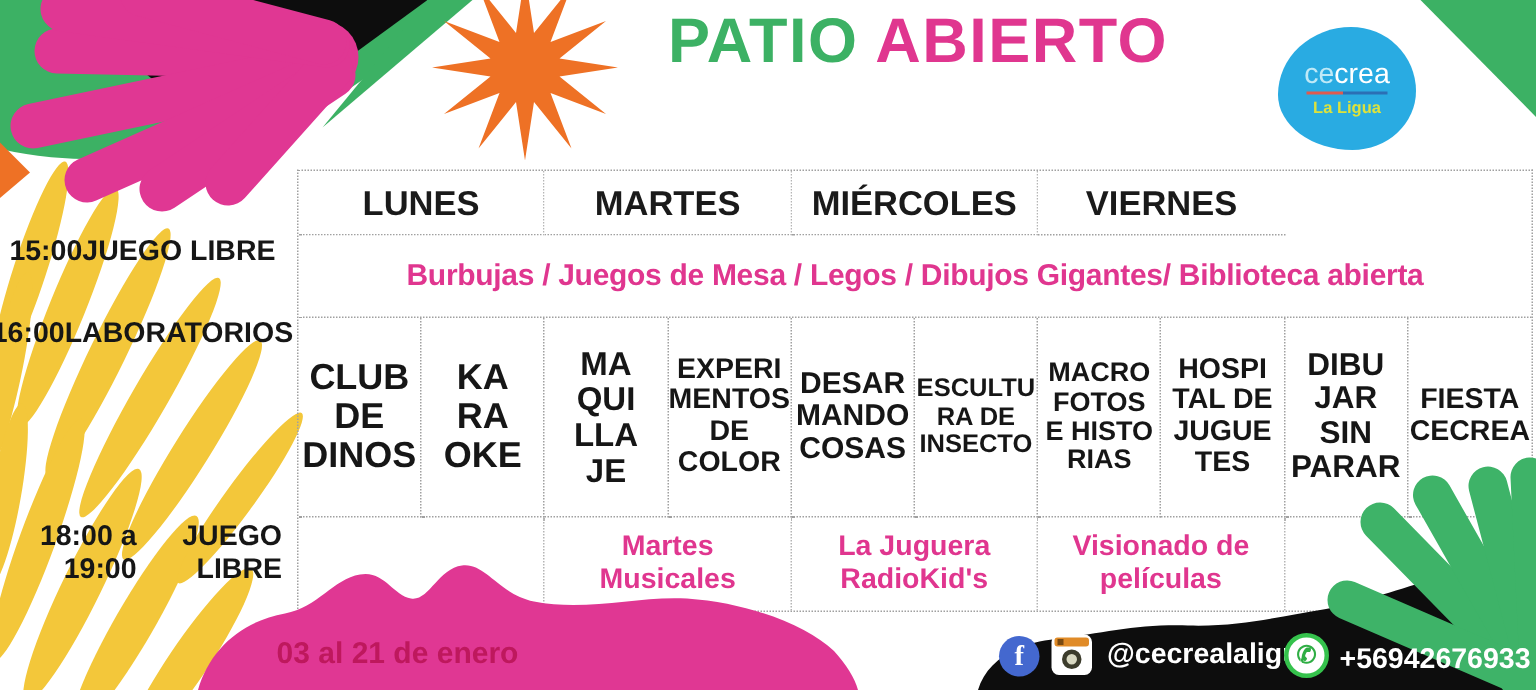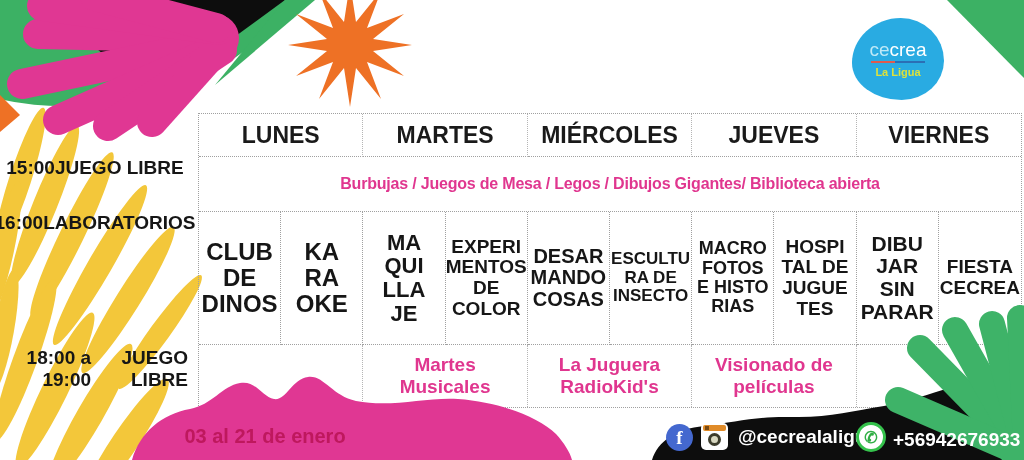--- a/index.html
+++ b/index.html
@@ -29,21 +29,21 @@
 
   
   .schedule{position:absolute;left:198px;top:113px;width:824px;z-index:5;
             border:1.5px dotted #a0a0a0;box-sizing:border-box;background:transparent;}
   .hdr{display:grid;grid-template-columns:repeat(5,1fr);height:43px;}
   .hdr>div{display:flex;align-items:center;justify-content:center;font-size:23px;font-weight:800;
            color:#1a1a1a;border-right:1.5px dotted #b5b5b5;border-bottom:1.5px dotted #a0a0a0;}
   .hdr>div:last-child{border-right:none;}
   .row15{height:54px;display:flex;align-items:center;justify-content:center;
          border-bottom:1.5px dotted #a0a0a0;}
-  .row15 span{color:#e0368f;font-size:16px;font-weight:800;letter-spacing:-0.2px;white-space:nowrap;}
+  .row15 span{color:#e0368f;font-size:20px;font-weight:800;letter-spacing:-0.2px;white-space:nowrap;}
   .labs{display:grid;grid-template-columns:repeat(10,1fr);height:133px;}
   .labs>div{display:flex;align-items:center;justify-content:center;text-align:center;
             white-space:pre-line;font-weight:800;color:#161616;line-height:1.08;
             border-right:1.5px dotted #a0a0a0;border-bottom:1.5px dotted #a0a0a0;}
   .labs>div:last-child{border-right:none;}
   .fs24{font-size:24px;} .fs22{font-size:22px;} .fs21{font-size:21px;}
   .fs20{font-size:20px;} .fs19{font-size:19px;} .fs18{font-size:18px;} .fs17{font-size:17px;}
   .evening{display:grid;grid-template-columns:repeat(5,1fr);height:62px;}
   .evening>div{display:flex;align-items:center;justify-content:center;text-align:center;
                white-space:pre-line;color:#e0368f;font-size:19px;font-weight:800;line-height:1.15;
@@ -114,36 +114,39 @@
       <line x1="222" y1="50" x2="108" y2="126"></line>
       <line x1="220" y1="46" x2="152" y2="122"></line>
       <line x1="218" y1="30" x2="42" y2="6"></line>
       <line x1="216" y1="28" x2="95" y2="-4"></line>
     </g>
 
     <polygon fill="#ee7125" points="412,45 373,51 404,76 367,62 381,99 356,68 350,107 344,68 319,99 333,62 296,76 327,51 288,45 327,39 296,14 333,28 319,-9 344,22 350,-17 356,22 381,-9 367,28 404,14 373,39"></polygon>
   </svg>
 
   <div class="title">
+    <div class="t1">
+      <span class="g">PATIO</span>
+      <span class="p">ABIERTO</span>
+    </div>
   </div>
 
   <div class="logo">
     <div class="nm">
       <span class="lt">ce</span><span class="lb">crea</span>
     </div>
     <div class="ln"></div>
     <div class="pl">La Ligua</div>
   </div>
 
   <div class="schedule">
     <div class="hdr">
       <div>LUNES</div>
       <div>MARTES</div>
       <div>MIÉRCOLES</div>
-      <div>JUEVES</div>
       <div>VIERNES</div>
     </div>
     <div class="row15">
       <span>Burbujas / Juegos de Mesa / Legos / Dibujos Gigantes/ Biblioteca abierta</span>
     </div>
     <div class="labs">
       <div class="fs24">CLUB
 DE
 DINOS</div>
       <div class="fs24">KA

